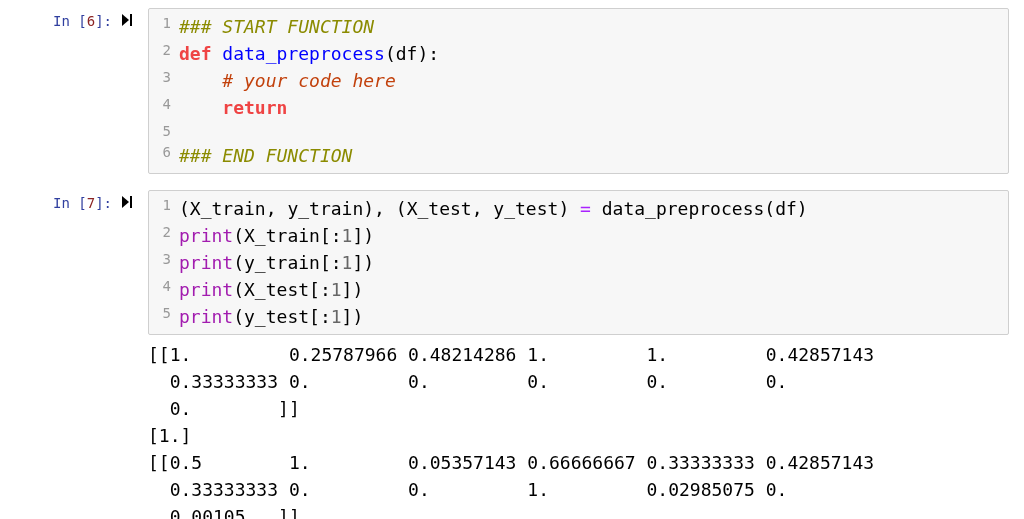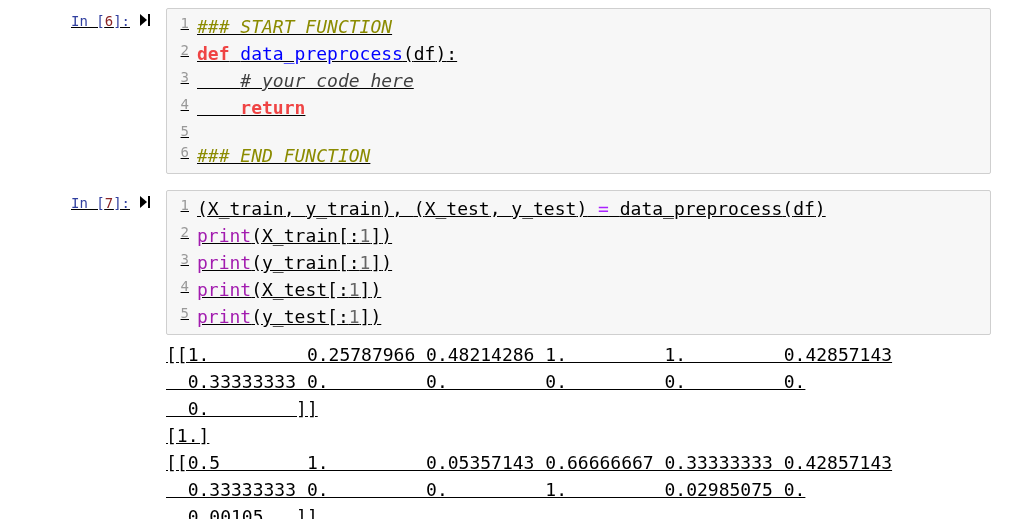--- a/index.html
+++ b/index.html
@@ -5,22 +5,21 @@
     * { margin: 0; padding: 0; box-sizing: border-box; }
     body {
       font-family: "Helvetica Neue", Helvetica, Arial, sans-serif;
       font-size: 14px;
       background: #fff;
       padding: 5px 0;
     }
     .cell {
       display: flex;
       align-items: flex-start;
-      padding: 3px 18px;
-      text-decoration: underline;
+      padding: 3px 0;
     }
     .prompt-area {
       width: 120px;
       display: flex;
       align-items: flex-start;
       justify-content: flex-end;
       padding-top: 5px;
       padding-right: 8px;
     }
     .prompt {
@@ -71,21 +70,21 @@
       user-select: none;
     }
     .code-text {
       flex: 1;
       font-family: "DejaVu Sans Mono", Menlo, Consolas, monospace;
       font-size: 18px;
       line-height: 1.5;
       white-space: pre;
       color: #000;
     }
-    .cm-comment { color: #404040; font-style: italic; }
+    .cm-comment { color: #c2410c; font-style: italic; }
     .cm-comment.hash { color: #8B8B00; font-style: italic; }
     .cm-keyword { color: #ef4444; font-weight: bold; }
     .cm-builtin { color: #a21caf; }
     .cm-number { color: #666666; }
     .cm-op { color: #AA22FF; }
     .cell6 .cm-func { color: #0000FF; }
 
     .output-area {
       font-family: "DejaVu Sans Mono", Menlo, Consolas, monospace;
       font-size: 18px;

